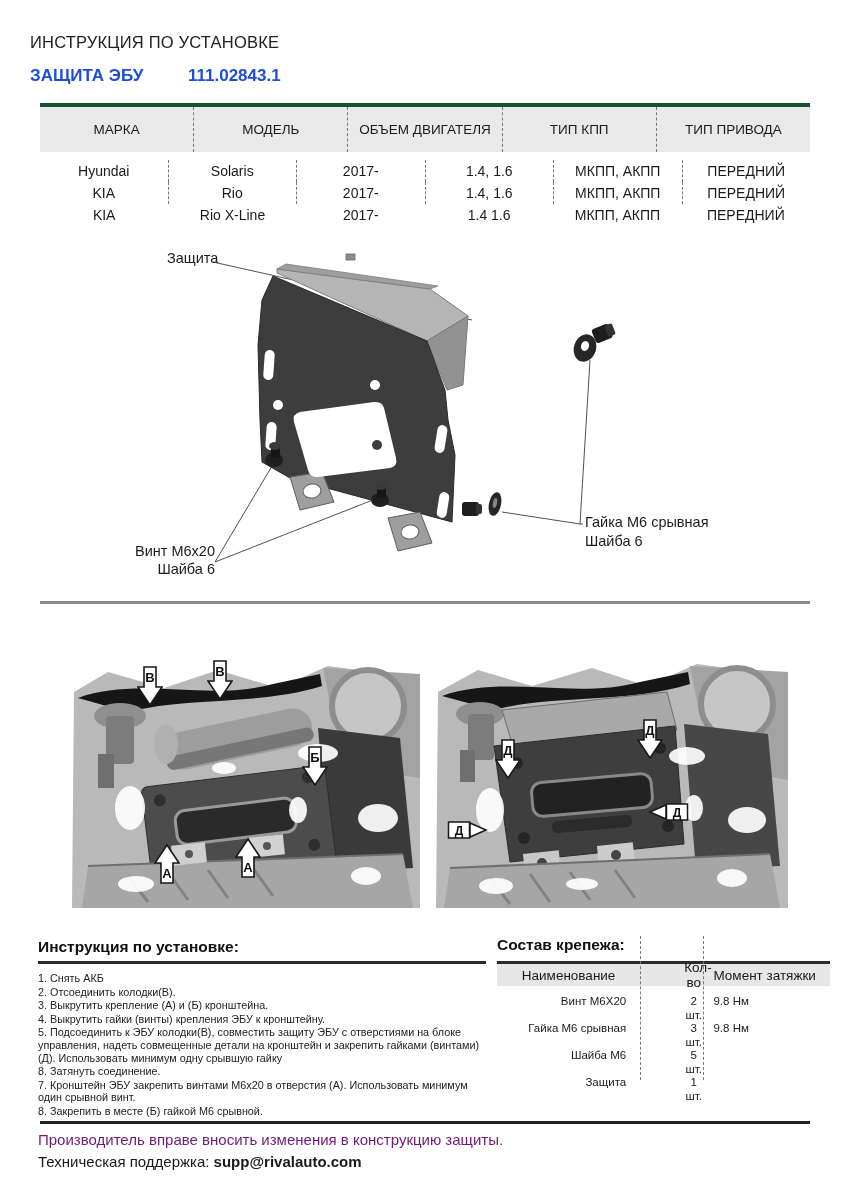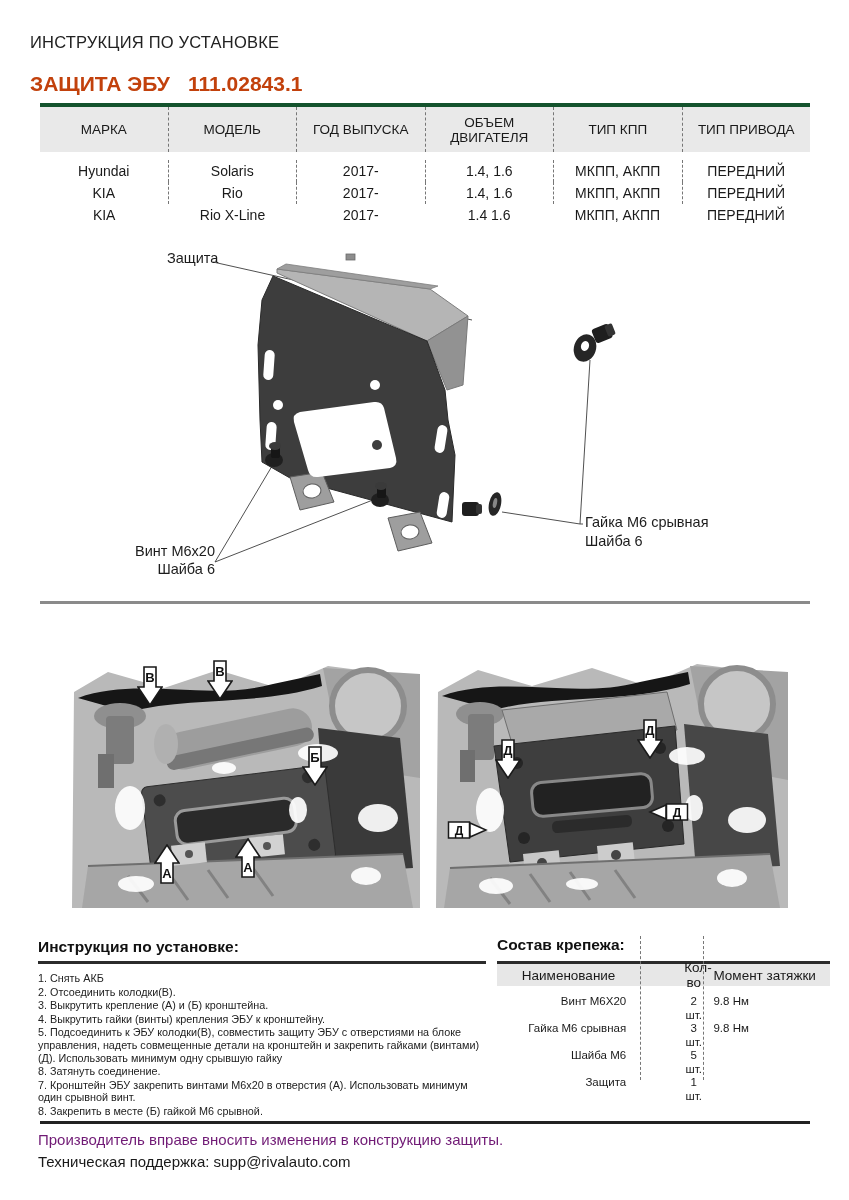--- a/index.html
+++ b/index.html
@@ -3,21 +3,21 @@
 <meta charset="utf-8">
 <style>
   * { margin:0; padding:0; box-sizing:border-box; }
   html,body { background:#fff; }
   body { font-family:"Liberation Sans","DejaVu Sans",sans-serif; color:#1a1a1a; }
   .page { position:relative; width:849px; height:1200px; background:#fff; overflow:hidden; }
 
   
   .doc-header { position:absolute; left:30px; top:33px; }
   .doc-title { font-size:16.5px; letter-spacing:.2px; color:#222; }
-  .doc-sub { margin-top:20px; font-size:21px; font-weight:bold; color:#c2410c; }
+  .doc-sub { margin-top:14px; font-size:17px; font-weight:bold; color:#1d4ed8; }
   .doc-sub .product { display:inline-block; width:158px; }
 
   
   .fitment { position:absolute; left:40px; top:103px; width:770px; border-top:4px solid #14532d; }
   .ft-head { display:flex; background:#e9e9e9; height:45px; align-items:center; }
   .ft-cell { flex:1 1 0; text-align:center; font-size:13.5px; line-height:15px; padding:0 6px; }
   .ft-head .ft-cell { height:45px; display:flex; align-items:center; justify-content:center; }
   .ft-row { display:flex; height:22px; align-items:center; }
   .ft-body { padding-top:8px; }
   .ft-row .ft-cell { font-size:14px; height:22px; line-height:22px; }
@@ -59,39 +59,38 @@
   .hw-row { display:flex; font-size:11.5px; line-height:13.5px; }
   .hw-row .hw-col-name { text-align:right; padding-right:14px; }
   .vdash { position:absolute; top:0; width:0; height:144px; border-left:1px dashed #767676; }
   .vdash-1 { left:43%; }
   .vdash-2 { left:62%; }
 
   
   .footer-rule { position:absolute; left:40px; top:1121px; width:770px; height:2.5px; background:#222; }
   .footer-l1 { position:absolute; left:38px; top:1131px; font-size:15px; color:#701a75; }
   .footer-l2 { position:absolute; left:38px; top:1153px; font-size:15px; color:#1a1a1a; }
-  .footer-l2 b { font-weight:normal;margin-top:20px; }
+  .footer-l2 b { font-weight:bold;margin-top:20px; }
 </style>
 </head>
 <body>
 
 <div class="page">
 
   <div class="doc-header">
     <div class="doc-title">ИНСТРУКЦИЯ ПО УСТАНОВКЕ</div>
     <div class="doc-sub">
       <span class="product">ЗАЩИТА ЭБУ</span><span>111.02843.1</span>
     </div>
   </div>
 
   <div class="fitment">
     <div class="ft-head">
       <div class="ft-cell dash">МАРКА</div>
       <div class="ft-cell dash">МОДЕЛЬ</div>
-      <div class="ft-cell dash">ГОД ВЫПУСКА</div>
       <div class="ft-cell dash">ОБЪЕМ ДВИГАТЕЛЯ</div>
       <div class="ft-cell dash">ТИП КПП</div>
       <div class="ft-cell">ТИП ПРИВОДА</div>
     </div>
     <div class="ft-body">
       <div class="ft-row">
         <div class="ft-cell dash">Hyundai</div>
         <div class="ft-cell dash">Solaris</div>
         <div class="ft-cell dash">2017-</div>
         <div class="ft-cell dash">1.4, 1.6</div>

